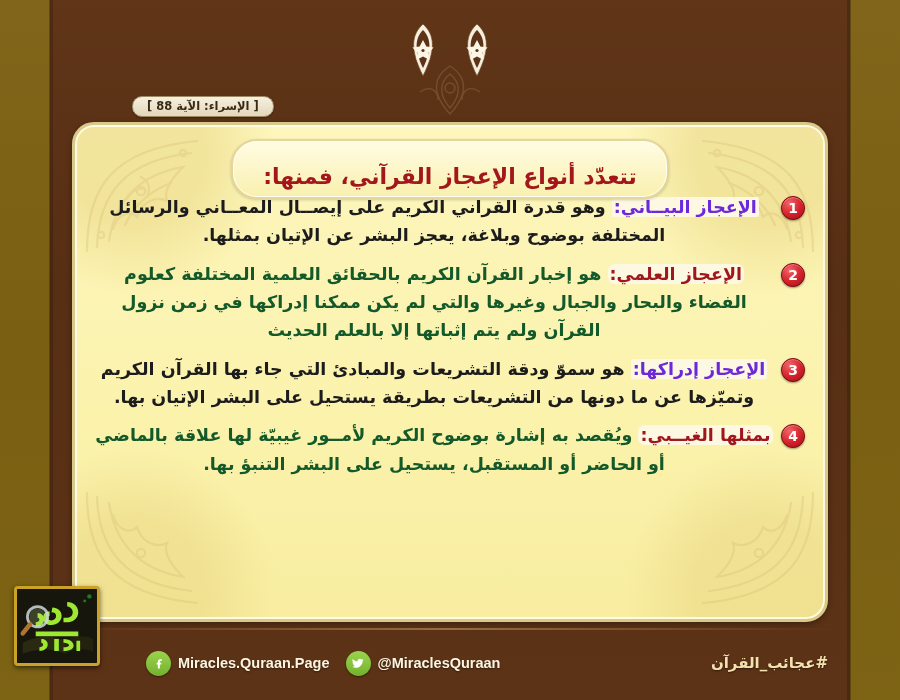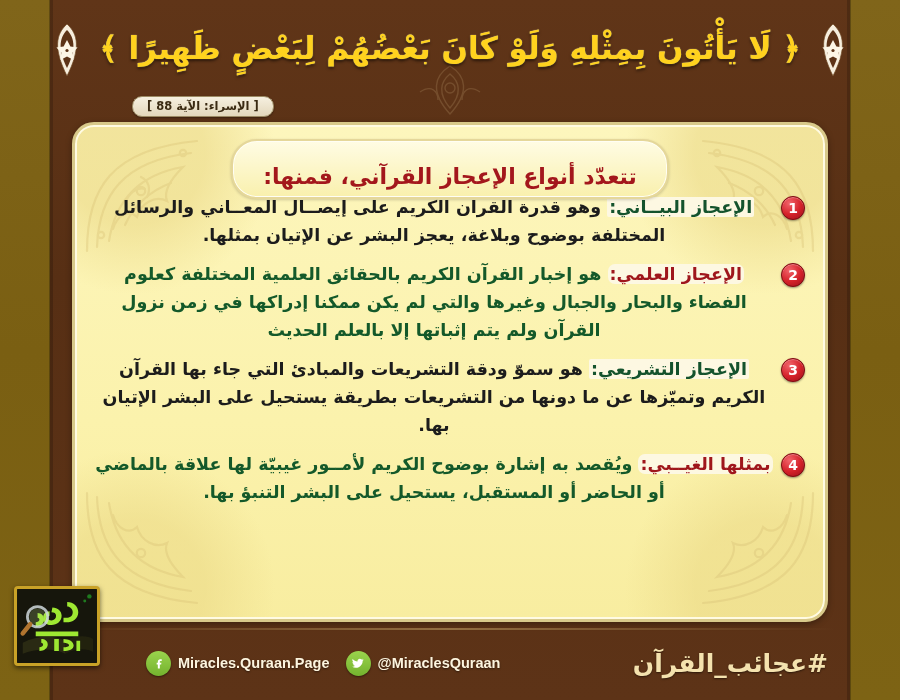--- a/index.html
+++ b/index.html
@@ -179,39 +179,39 @@
     text-align: center;
     letter-spacing: 0;
   }
   .item-text .lead {
     
     background: #fdf8e2;
     padding: 0 2px;
     border-radius: 2px;
   }
   .tone-dark  .item-text { color: #1c1c1c; }
-  .tone-dark  .item-text .lead { color: #14532d; }
+  .tone-dark  .item-text .lead { color: #6d28d9; }
   .tone-green .item-text { color: #14592a; }
   .tone-green .item-text .lead { color: #9f161c; border-radius: 7px; }
 
   
   .footer {
     position: absolute;
     left: 50px; right: 50px; bottom: 0; height: 74px;
     display: flex; align-items: center;
     padding: 0 18px 0 96px;
     direction: rtl;
   }
   .footer-line {
     position: absolute; left: 14px; right: 14px; top: 2px; height: 2px;
     background: linear-gradient(90deg, rgba(255,255,255,0), rgba(255,226,150,.35), rgba(255,255,255,0));
   }
   .hashtag {
     color: #f4e2ae;
-    font-size: 25px;
+    font-size: 15px;
     font-weight: 700;
     direction: rtl;
     text-shadow: 0 1px 2px rgba(0,0,0,.5);
     margin-right: 4px;
   }
   .socials {
     margin-right: auto;
     display: flex; align-items: center; gap: 16px;
     direction: ltr;
   }
@@ -280,21 +280,20 @@
             <path d="M22 8 C30 16 31 28 22 46 C13 28 14 16 22 8 Z"></path>
           </g>
           <g fill="#fdf6e6">
             <path d="M22 18 l3.4 6.6 7.2 1 -5.2 5.2 1.2 7.3 -6.6-3.5 -6.6 3.5 1.2-7.3 -5.2-5.2 7.2-1 Z"></path>
             <circle cx="22" cy="28.5" r="3.1"></circle>
           </g>
           <circle cx="22" cy="28.5" r="1.6" fill="#5d3317"></circle>
         </svg>
       </span>
 
-      <div class="verse-text">﴿ لَا يَأْتُونَ بِمِثْلِهِ وَلَوْ كَانَ بَعْضُهُمْ لِبَعْضٍ ظَهِيرًا ﴾</div>
 
       <span class="ornament" style="transform:scaleX(-1)">
         <svg viewBox="0 0 44 56">
           <g fill="#fdf6e6" stroke="#6b4520" stroke-width=".7">
             <path d="M22 2 C33 12 36 26 22 54 C8 26 11 12 22 2 Z" opacity=".96"></path>
           </g>
           <g fill="#5d3317">
             <path d="M22 8 C30 16 31 28 22 46 C13 28 14 16 22 8 Z"></path>
           </g>
           <g fill="#fdf6e6">
@@ -362,35 +361,35 @@
 
     <div class="title-wrap">
       <div class="title-pill">تتعدّد أنواع الإعجاز القرآني، فمنها:</div>
     </div>
 
     <div class="items">
 
       <div class="item tone-dark">
         <span class="badge">1</span>
         <div class="item-text">
-          <span class="lead">الإعجاز البيــاني:</span><span> وهو قدرة القرآن الكريم على إيصــال المعــاني والرسائل المختلفة بوضوح وبلاغة، يعجز البشر عن الإتيان بمثلها.</span>
+          <span class="lead">الإعجاز البيــاني:</span><span> وهو قدرة القرآني الكريم على إيصــال المعــاني والرسائل المختلفة بوضوح وبلاغة، يعجز البشر عن الإتيان بمثلها.</span>
         </div>
       </div>
 
       <div class="item tone-green">
         <span class="badge">2</span>
         <div class="item-text">
           <span class="lead">الإعجاز العلمي:</span><span> هو إخبار القرآن الكريم بالحقائق العلمية المختلفة كعلوم الفضاء والبحار والجبال وغيرها والتي لم يكن ممكنا إدراكها في زمن نزول القرآن ولم يتم إثباتها إلا بالعلم الحديث</span>
         </div>
       </div>
 
       <div class="item tone-dark">
         <span class="badge">3</span>
         <div class="item-text">
-          <span class="lead">الإعجاز التشريعي:</span><span> هو سموّ ودقة التشريعات والمبادئ التي جاء بها القرآن الكريم وتميّزها عن ما دونها من التشريعات بطريقة يستحيل على البشر الإتيان بها.</span>
+          <span class="lead">الإعجاز إدراكها:</span><span> هو سموّ ودقة التشريعات والمبادئ التي جاء بها القرآن الكريم وتميّزها عن ما دونها من التشريعات بطريقة يستحيل على البشر الإتيان بها.</span>
         </div>
       </div>
 
       <div class="item tone-green">
         <span class="badge">4</span>
         <div class="item-text">
           <span class="lead">بمثلها الغيــبي:</span><span> ويُقصد به إشارة بوضوح الكريم لأمــور غيبيّة لها علاقة بالماضي أو الحاضر أو المستقبل، يستحيل على البشر التنبؤ بها.</span>
         </div>
       </div>
 

